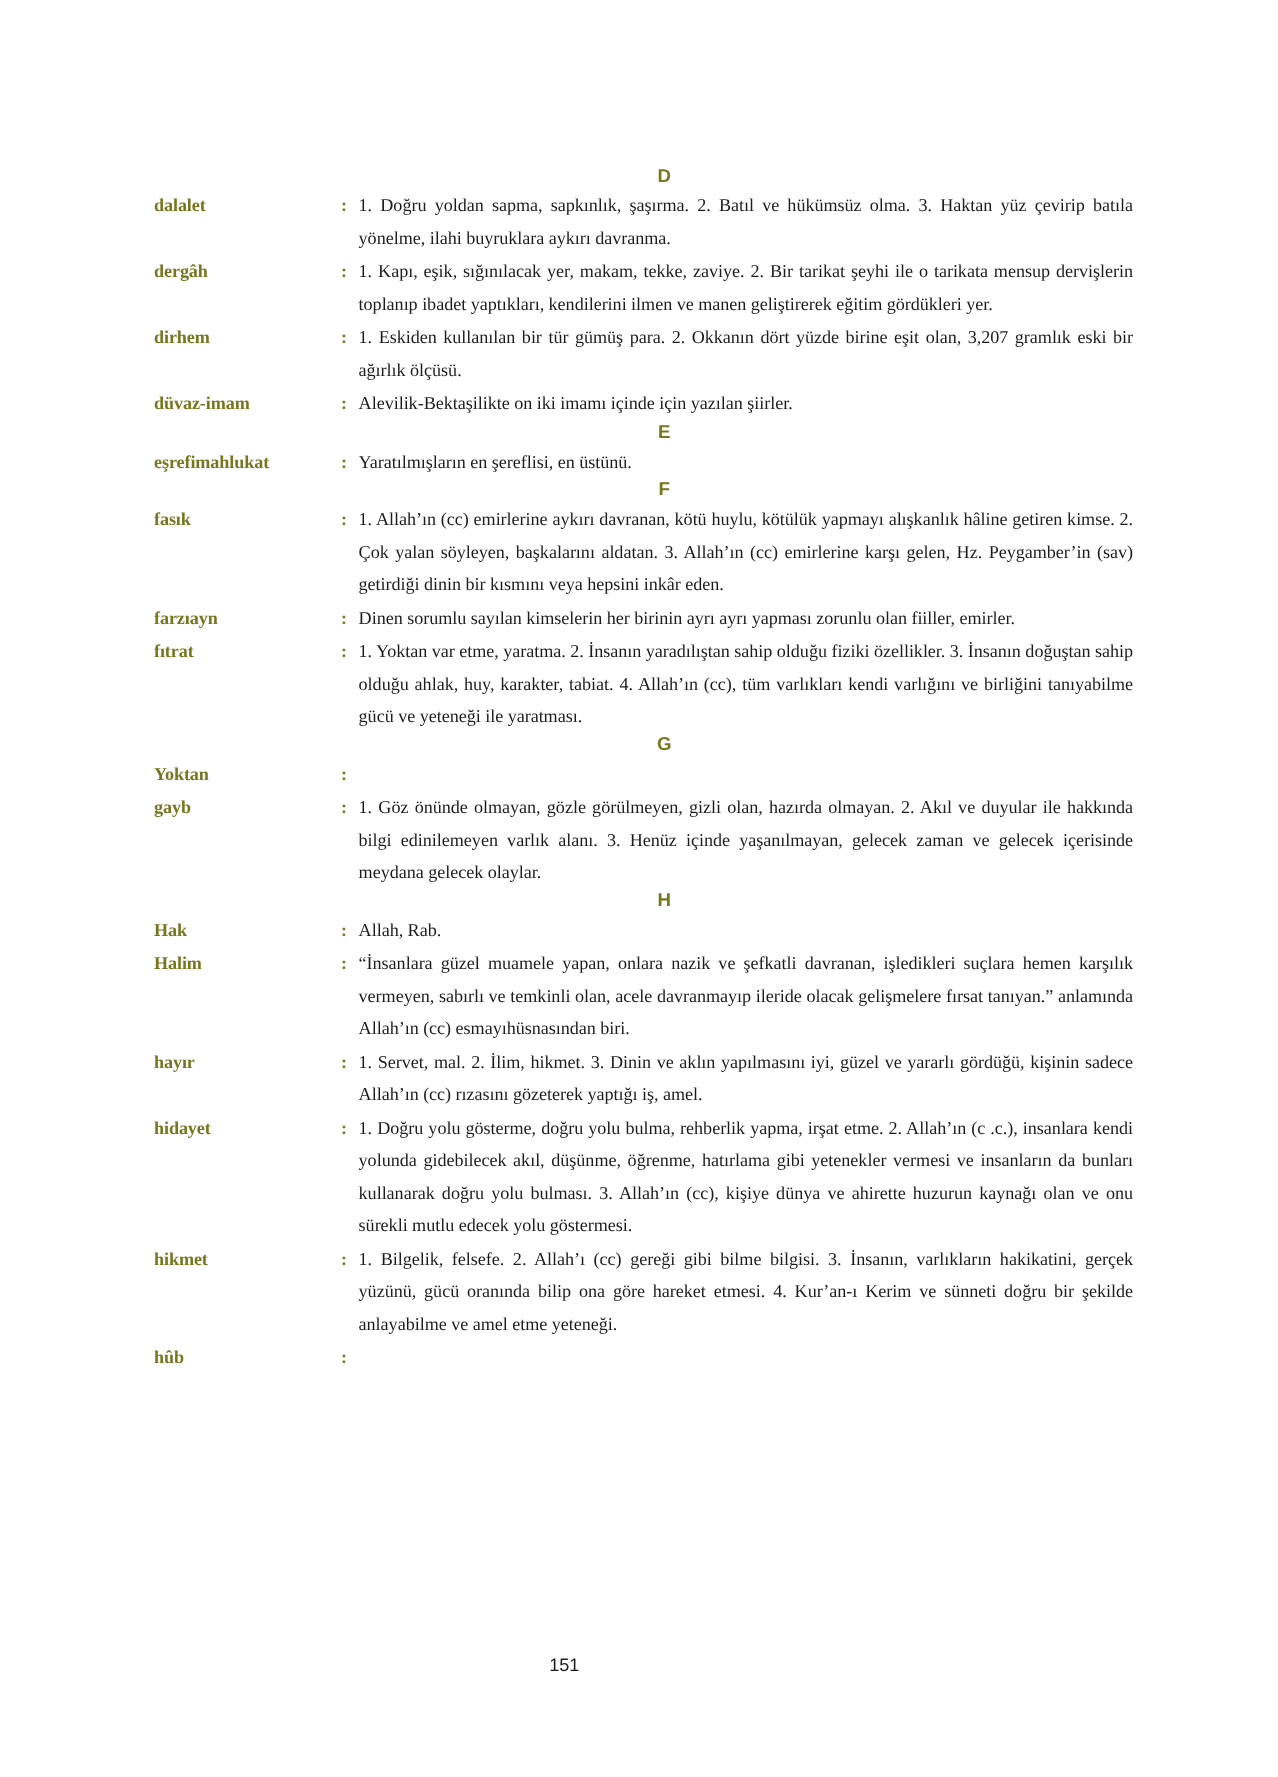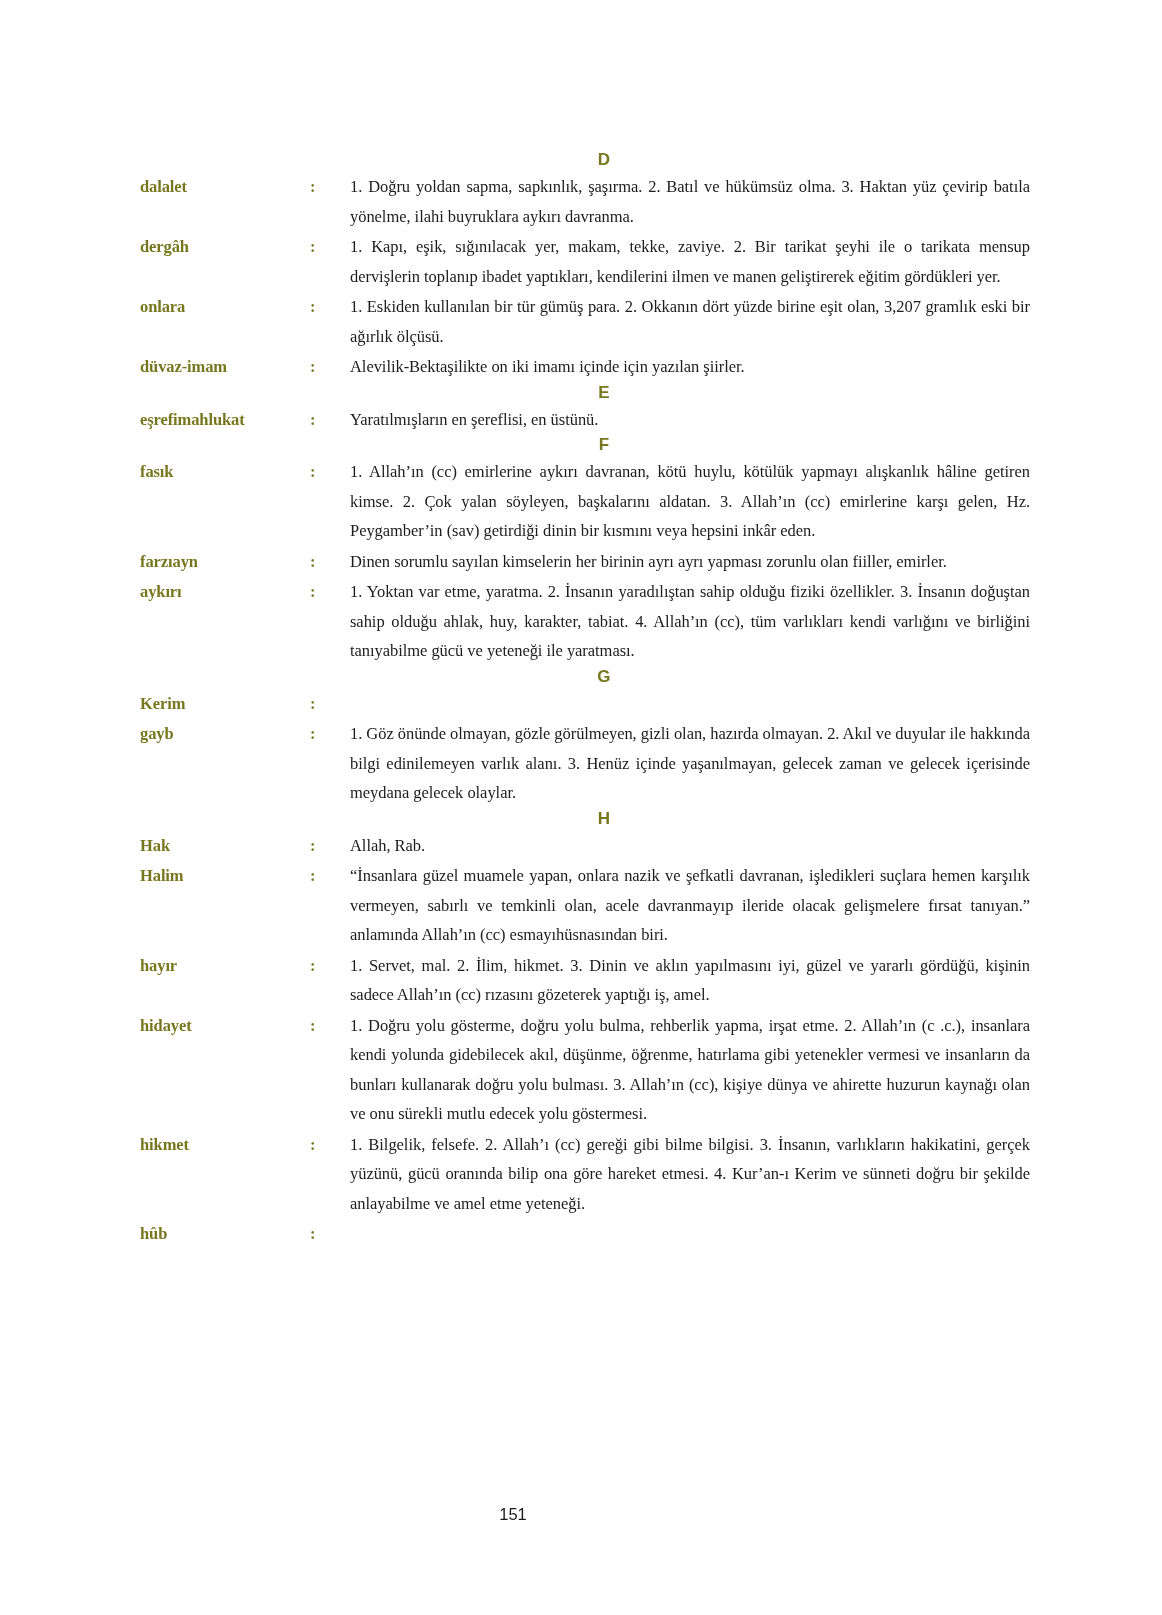--- a/index.html
+++ b/index.html
@@ -69,21 +69,20 @@
   .definition {
     flex: 1 1 auto;
     font-size: 16.5px;
     line-height: 29.5px;
     color: #1c1c1c;
     text-align: justify;
     text-justify: inter-word;
     letter-spacing: -0.05px;
     word-spacing: 0px;
     hyphens: manual;
-    margin-left: 24px;
   }
   
   .page-number {
     position: absolute;
     left: 0;
     top: 1505px;
     width: 1026px;
     text-align: center;
     font-size: 16.5px;
     color: #1c1c1c;
@@ -99,21 +98,21 @@
         <div class="term">dalalet</div>
         <div class="colon">:</div>
         <div class="definition">1. Doğru yoldan sapma, sapkınlık, şaşırma. 2. Batıl ve hükümsüz olma. 3. Haktan yüz çevirip batıla yönelme, ilahi buyruklara aykırı davranma.</div>
       </div>
       <div class="entry">
         <div class="term">dergâh</div>
         <div class="colon">:</div>
         <div class="definition">1. Kapı, eşik, sığınılacak yer, makam, tekke, zaviye. 2. Bir tarikat şeyhi ile o tarikata mensup dervişlerin toplanıp ibadet yaptıkları, kendilerini ilmen ve manen geliştirerek eğitim gördükleri yer.</div>
       </div>
       <div class="entry">
-        <div class="term">onlara</div>
+        <div class="term">dirhem</div>
         <div class="colon">:</div>
         <div class="definition">1. Eskiden kullanılan bir tür gümüş para. 2. Okkanın dört yüzde birine eşit olan, 3,207 gramlık eski bir ağırlık ölçüsü.</div>
       </div>
       <div class="entry">
         <div class="term">düvaz-imam</div>
         <div class="colon">:</div>
         <div class="definition">Alevilik-Bektaşilikte on iki imamı içinde için yazılan şiirler.</div>
       </div>
       <div class="section-letter">E</div>
       <div class="entry">
@@ -126,27 +125,27 @@
         <div class="term">fasık</div>
         <div class="colon">:</div>
         <div class="definition">1. Allah’ın (cc) emirlerine aykırı davranan, kötü huylu, kötülük yapmayı alışkanlık hâline getiren kimse. 2. Çok yalan söyleyen, başkalarını aldatan. 3. Allah’ın (cc) emirlerine karşı gelen, Hz. Peygamber’in (sav) getirdiği dinin bir kısmını veya hepsini inkâr eden.</div>
       </div>
       <div class="entry">
         <div class="term">farzıayn</div>
         <div class="colon">:</div>
         <div class="definition">Dinen sorumlu sayılan kimselerin her birinin ayrı ayrı yapması zorunlu olan fiiller, emirler.</div>
       </div>
       <div class="entry">
-        <div class="term">aykırı</div>
+        <div class="term">fıtrat</div>
         <div class="colon">:</div>
         <div class="definition">1. Yoktan var etme, yaratma. 2. İnsanın yaradılıştan sahip olduğu fiziki özellikler. 3. İnsanın doğuştan sahip olduğu ahlak, huy, karakter, tabiat. 4. Allah’ın (cc), tüm varlıkları kendi varlığını ve birliğini tanıyabilme gücü ve yeteneği ile yaratması.</div>
       </div>
       <div class="section-letter">G</div>
       <div class="entry">
-        <div class="term">Kerim</div>
+        <div class="term">Yoktan</div>
         <div class="colon">:</div>
       </div>
       <div class="entry">
         <div class="term">gayb</div>
         <div class="colon">:</div>
         <div class="definition">1. Göz önünde olmayan, gözle görülmeyen, gizli olan, hazırda olmayan. 2. Akıl ve duyular ile hakkında bilgi edinilemeyen varlık alanı. 3. Henüz içinde yaşanılmayan, gelecek zaman ve gelecek içerisinde meydana gelecek olaylar.</div>
       </div>
       <div class="section-letter">H</div>
       <div class="entry">
         <div class="term">Hak</div>

